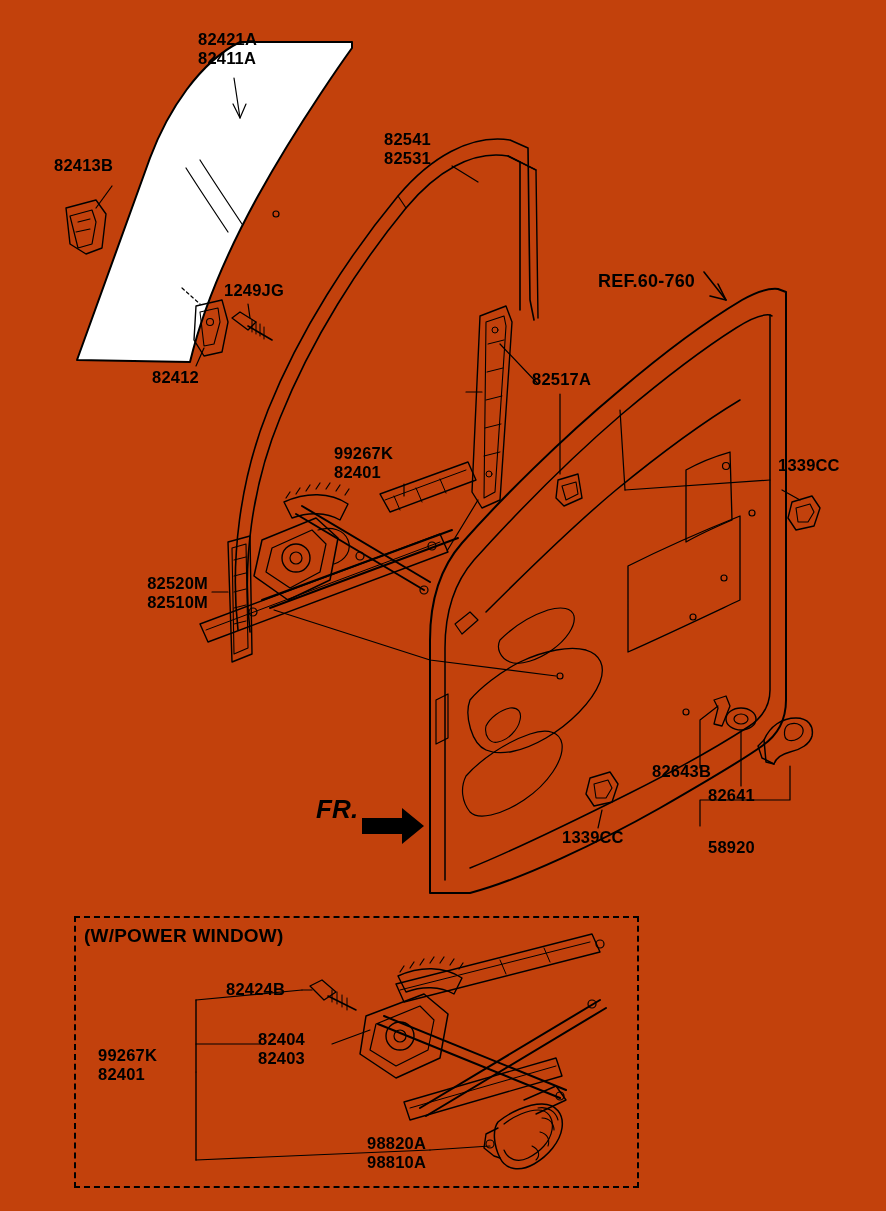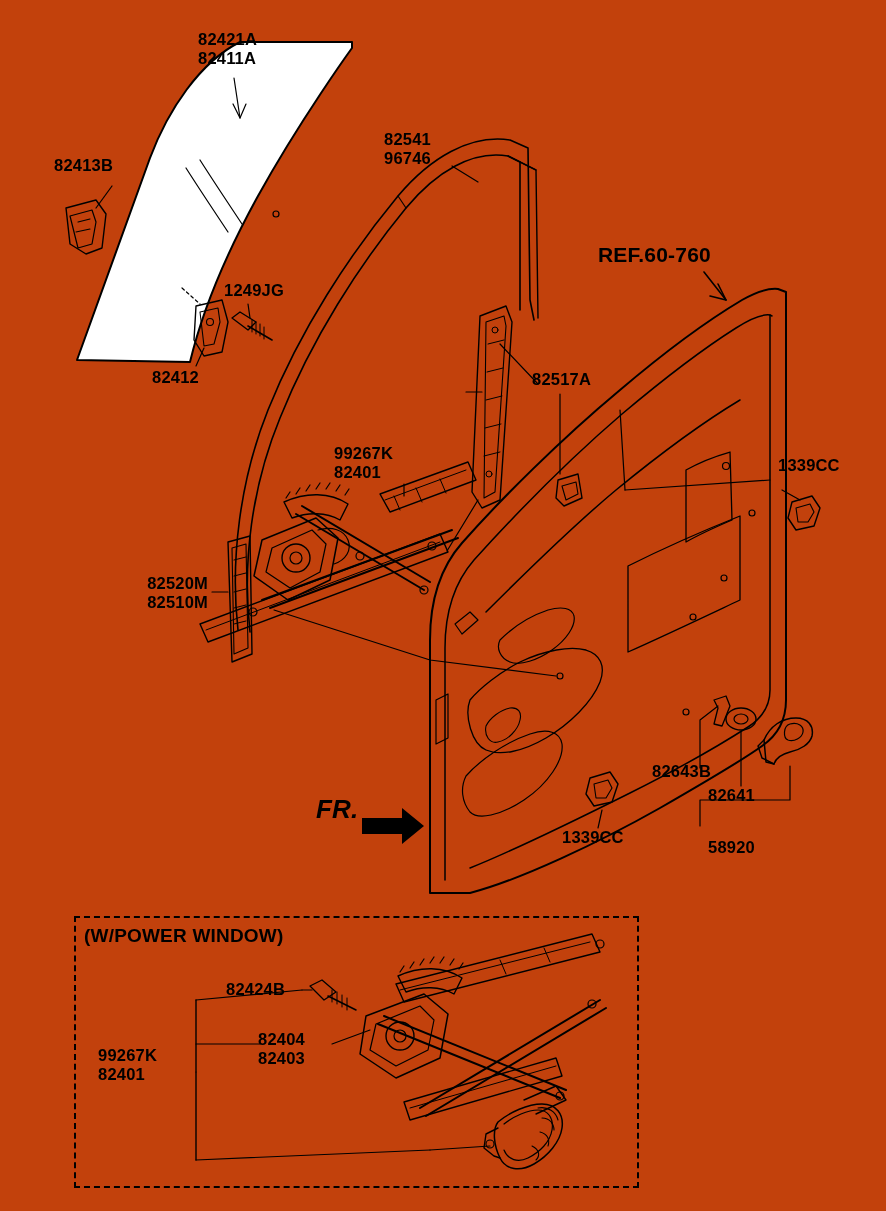--- a/index.html
+++ b/index.html
@@ -30,21 +30,22 @@
     font-size: 16.5px;
     font-weight: bold;
     color: #000000;
     white-space: nowrap;
     letter-spacing: 0.2px;
     line-height: 19px;
   }
   .lbl.center { text-align: left; }
   .lbl.right { text-align: right; }
   .lbl-big {
-    font-size: 21px;
+    font-size: 18px;
+    margin-top: 27px;
   }
   .lbl-fr {
     font-size: 26px;
     font-weight: bold;
     font-style: italic;
   }
   .lbl-pw {
     font-size: 19px;
     font-weight: bold;
   }
@@ -254,21 +255,21 @@
     </g>
   </svg>
 
   <div class="lbl" style="left:198px; top:30px;">
     <span>82421A</span><br>
     <span>82411A</span>
   </div>
 
   <div class="lbl" style="left:384px; top:130px;">
     <span>82541</span><br>
-    <span>96746</span>
+    <span>82531</span>
   </div>
 
   <div class="lbl lbl-big" style="left:598px; top:245px;">REF.60-760</div>
 
   <div class="lbl" style="left:54px; top:156px;">82413B</div>
 
   <div class="lbl" style="left:224px; top:281px;">1249JG</div>
 
   <div class="lbl" style="left:152px; top:368px;">82412</div>
 
@@ -306,14 +307,18 @@
   <div class="lbl" style="left:258px; top:1030px;text-align:center;">
     <span>82404</span><br>
     <span>82403</span>
   </div>
 
   <div class="lbl center" style="left:98px; top:1046px; width:108px;">
     <span>99267K</span><br>
     <span>82401</span>
   </div>
 
+  <div class="lbl right" style="left:300px; top:1134px; width:126px;">
+    <span>98820A</span><br>
+    <span>98810A</span>
+  </div>
 
 </div>
 
 </body></html>

